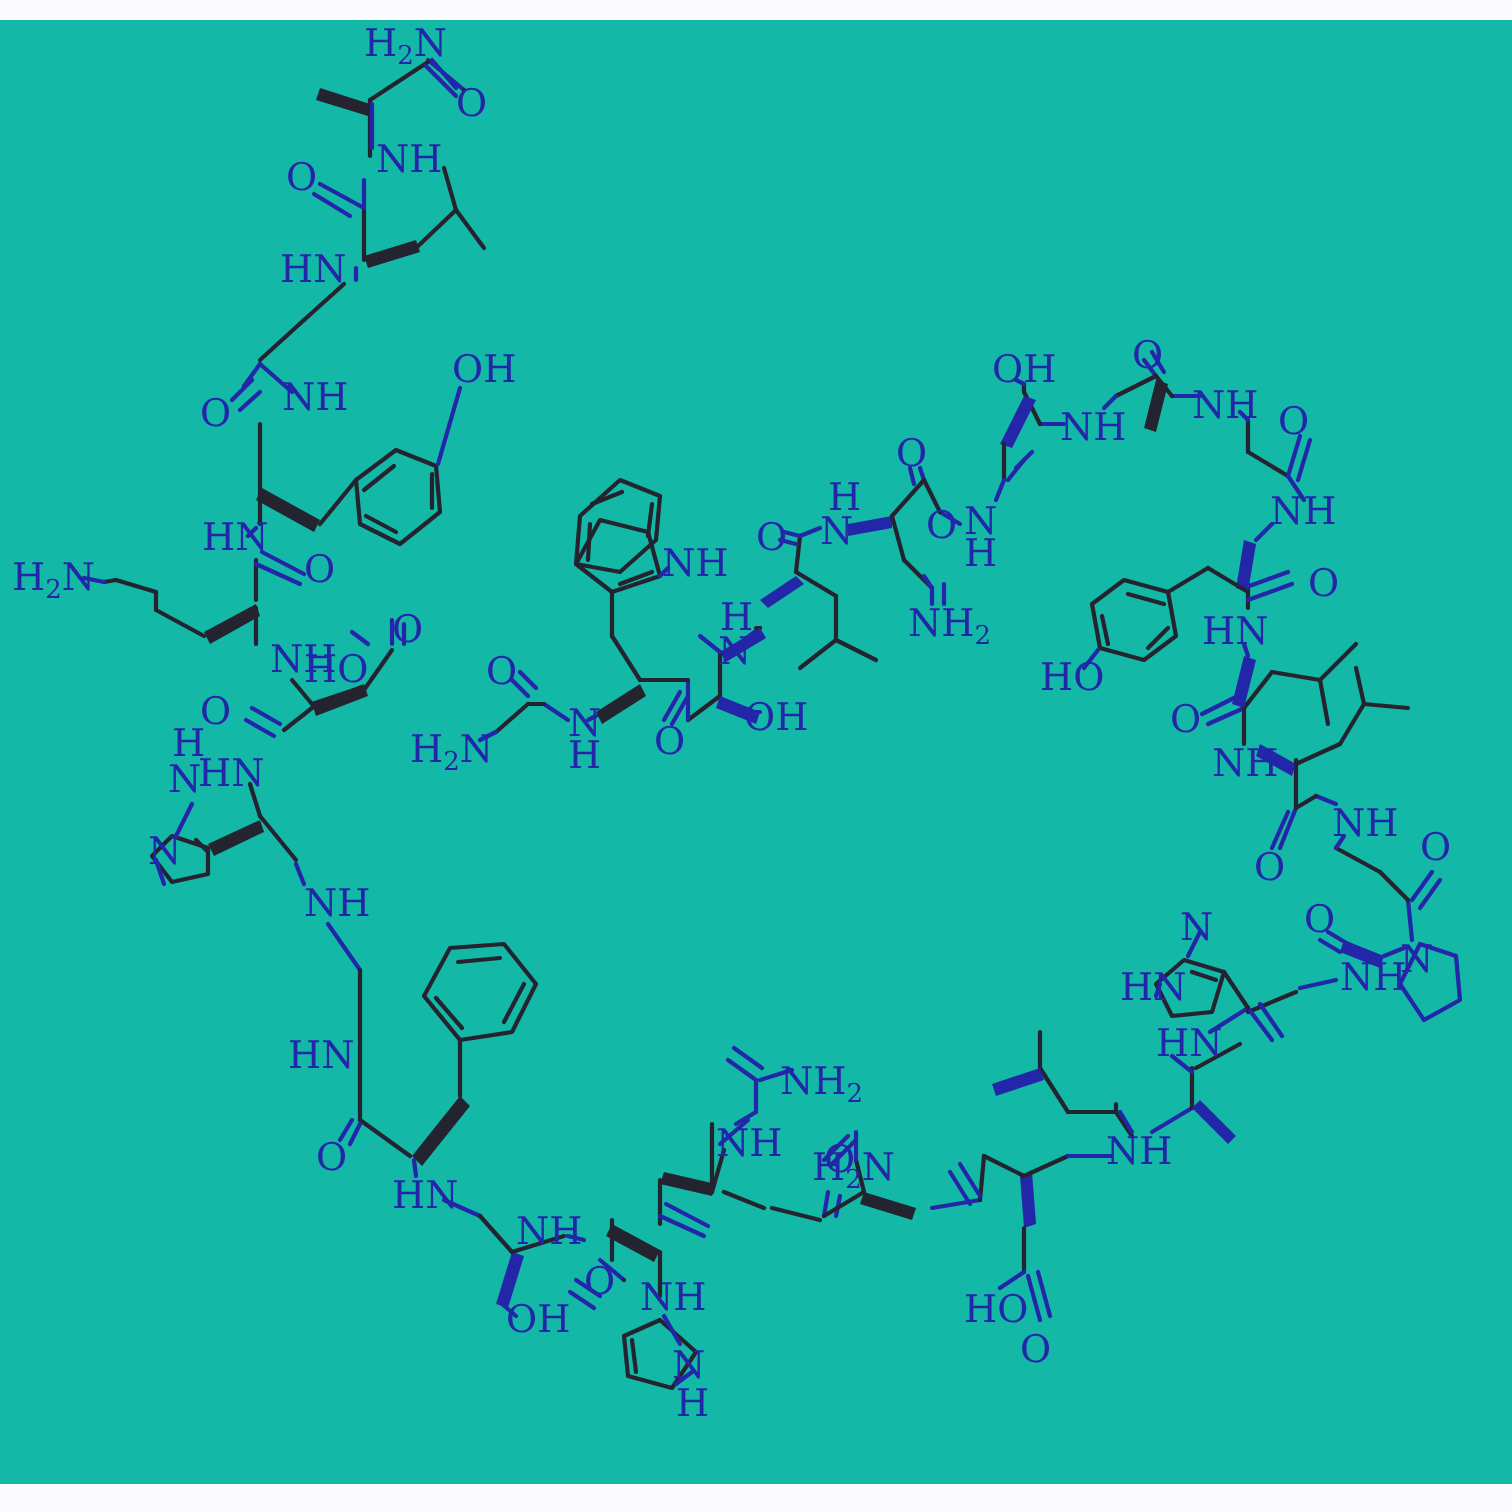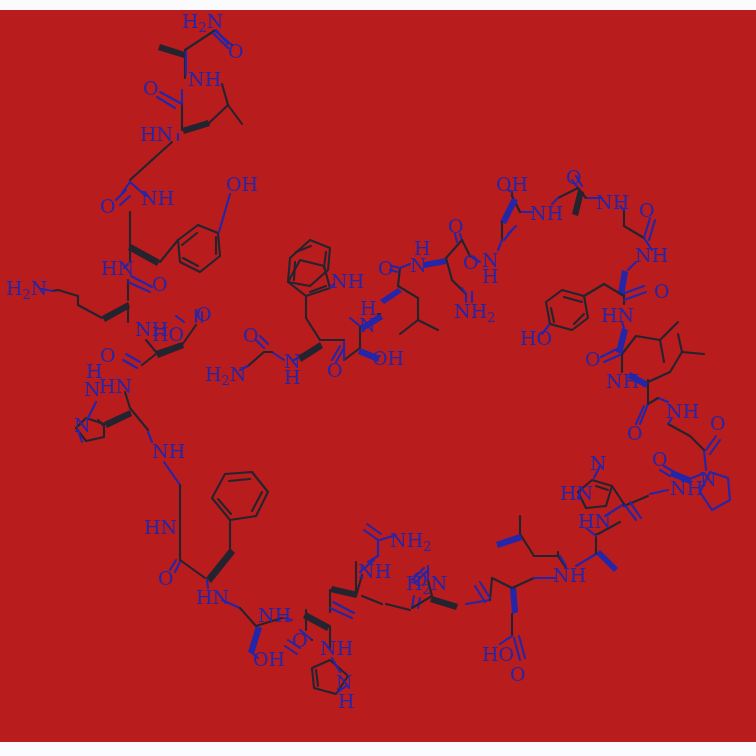--- a/index.html
+++ b/index.html
@@ -6,21 +6,21 @@
   html,body{margin:0;padding:0;}
   body{
     width:756px;height:756px;
     background:#ffffff;
     font-family:"DejaVu Serif", serif;
     overflow:hidden;
     position:relative;
   }
   #canvas-wrap{
     position:absolute;left:0;top:0;width:756px;height:756px;
-    background:#b91c1c;
+    background:#14b8a6;
   }
   .edge-band{position:absolute;left:0;width:756px;height:10px;background:#fbfbfe;}
   .edge-top{top:0;}
   .edge-bottom{bottom:0;height:14px;background:#fafaff;}
   svg{position:absolute;left:0;top:0;}
   .bc{stroke:#242430;stroke-width:2.1;fill:none;stroke-linecap:round;stroke-linejoin:round;}
   .bn{stroke:#2326a8;stroke-width:2.1;fill:none;stroke-linecap:round;stroke-linejoin:round;}
   .wedge-n{fill:#2326a8;stroke:none;}
   .wedge-c{fill:#242430;stroke:none;}
   text.lbl{

